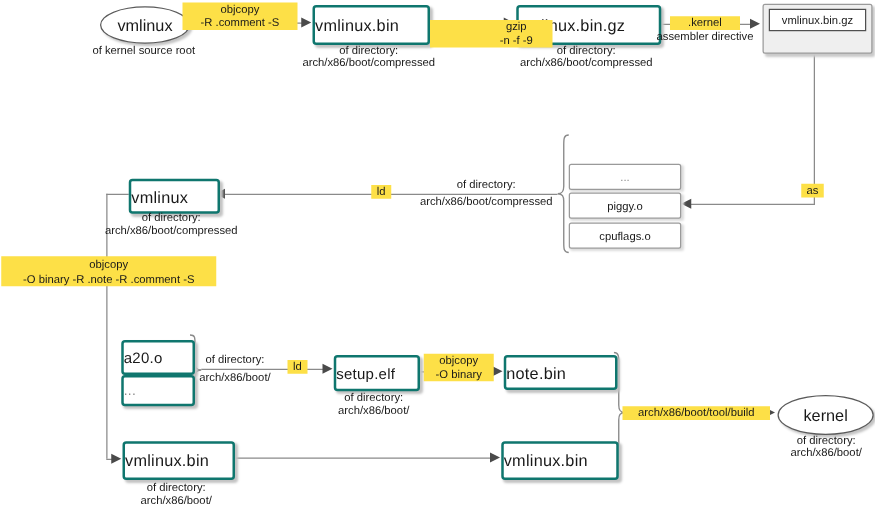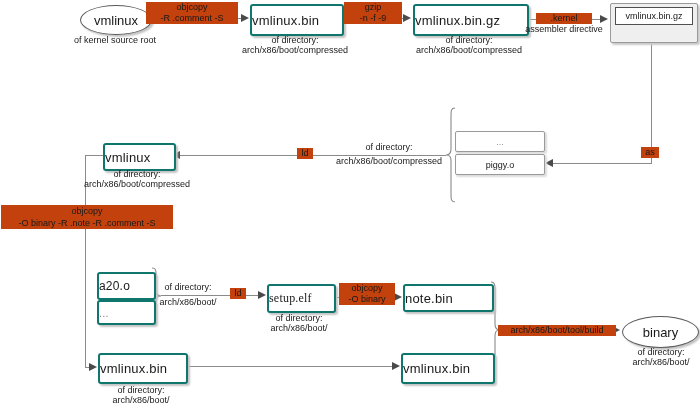--- a/index.html
+++ b/index.html
@@ -28,21 +28,21 @@
     box-shadow:2px 2px 2px #c9c9c9;z-index:2;text-align:center;
   }
   .compound .inner{
     margin:3px 4px 0 4px;height:16px;background:#fff;border:1px solid #4f4f4f;
     display:flex;align-items:center;justify-content:center;font-size:9px;
   }
   .compound .sub{font-size:11px;color:#6e6e6e;line-height:16px;}
   .muted{color:#8c8c8c;}
   
   .caption{position:absolute;font-size:9px;line-height:10px;text-align:center;z-index:2;}
-  .elbl{position:absolute;font-size:9px;line-height:11px;text-align:center;background:#c2410c;z-index:3;}
+  .elbl{position:absolute;font-size:9px;line-height:11px;text-align:center;background:#fde047;z-index:3;}
   .nobg{background:transparent;}
   
   .hline{position:absolute;height:1px;background:#8a8a8a;z-index:1;}
   .vline{position:absolute;width:1px;background:#8a8a8a;z-index:1;}
   .arr-r{position:absolute;width:0;height:0;border-top:4px solid transparent;border-bottom:4px solid transparent;border-left:8px solid #4a4a4a;z-index:2;}
   .arr-l{position:absolute;width:0;height:0;border-top:4px solid transparent;border-bottom:4px solid transparent;border-right:8px solid #4a4a4a;z-index:2;}
   .brace{position:absolute;z-index:1;}
   .brace path{stroke:#8a8a8a;fill:none;stroke-width:1.1;}
 </style>
 </head>
@@ -65,21 +65,21 @@
   <div class="box" style="left:250px;top:4px;width:90px;height:28px;">
     <span>vmlinux.bin</span>
   </div>
   <div class="caption" style="left:240px;top:35px;width:110px;">
     <div>of directory:</div>
     <div>arch/x86/boot/compressed</div>
   </div>
 
   <div class="hline" style="left:340px;top:18px;width:65px;"></div>
   <div class="arr-r" style="left:403px;top:14px;"></div>
-  <div class="elbl" style="left:344px;top:2px;width:58px;">
+  <div class="elbl" style="left:344px;top:16px;width:58px;padding-left:40px;">
     <div>gzip</div>
     <div>-n -f -9</div>
   </div>
 
   <div class="box" style="left:413px;top:4px;width:112px;height:28px;">
     <span>vmlinux.bin.gz</span>
   </div>
   <div class="caption" style="left:414px;top:35px;width:110px;">
     <div>of directory:</div>
     <div>arch/x86/boot/compressed</div>
@@ -100,20 +100,23 @@
   <div class="elbl" style="left:641px;top:147px;width:18px;">as</div>
 
   <svg class="brace" style="left:446px;top:107px;" width="10" height="96" viewBox="0 0 10 96">
     <path d="M9,1 C5,1 5,4 5,9 L5,42 C5,46 4,48 0,48 C4,48 5,50 5,54 L5,87 C5,92 5,95 9,95"></path>
   </svg>
   <div class="minibox muted" style="left:455px;top:131px;width:88px;height:19px;">
     <span>...</span>
   </div>
   <div class="minibox" style="left:455px;top:154px;width:88px;height:19px;">
     <span>piggy.o</span>
+  </div>
+  <div class="minibox" style="left:455px;top:178px;width:88px;height:19px;">
+    <span>cpuflags.o</span>
   </div>
 
   <div class="hline" style="left:177px;top:155px;width:269px;"></div>
   <div class="arr-l" style="left:172px;top:151px;"></div>
   <div class="elbl" style="left:297px;top:148px;width:16px;">ld</div>
   <div class="elbl nobg" style="left:344px;top:142px;width:90px;">of directory:</div>
   <div class="elbl nobg" style="left:332px;top:156px;width:114px;">arch/x86/boot/compressed</div>
 
   <div class="box" style="left:103px;top:143px;width:69px;height:24px;">
     <span>vmlinux</span>
@@ -141,21 +144,21 @@
   <svg class="brace" style="left:152px;top:267px;" width="10" height="58" viewBox="0 0 10 58">
     <path d="M0,1 C4,1 4,3 4,8 L4,23 C4,27 5,29 9,29 C5,29 4,31 4,35 L4,50 C4,55 4,57 0,57"></path>
   </svg>
 
   <div class="hline" style="left:161px;top:295px;width:98px;"></div>
   <div class="arr-r" style="left:258px;top:291px;"></div>
   <div class="elbl" style="left:230px;top:288px;width:16px;">ld</div>
   <div class="elbl nobg" style="left:157px;top:282px;width:62px;">of directory:</div>
   <div class="elbl nobg" style="left:152px;top:297px;width:72px;">arch/x86/boot/</div>
 
-  <div class="box" style="left:267px;top:284px;width:65px;height:25px;font-size:12px;font-family:Liberation Serif, serif;">
+  <div class="box" style="left:267px;top:284px;width:65px;height:25px;font-size:12px;">
     <span>setup.elf</span>
   </div>
   <div class="caption" style="left:266px;top:313px;width:66px;">
     <div>of directory:</div>
     <div>arch/x86/boot/</div>
   </div>
 
   <div class="hline" style="left:332px;top:297px;width:62px;"></div>
   <div class="arr-r" style="left:394px;top:293px;"></div>
   <div class="elbl" style="left:339px;top:283px;width:56px;">
@@ -183,20 +186,20 @@
   </div>
 
   <svg class="brace" style="left:491px;top:281px;" width="10" height="98" viewBox="0 0 10 98">
     <path d="M0,1 C4,1 4,4 4,9 L4,43 C4,47 5,49 9,49 C5,49 4,51 4,55 L4,89 C4,94 4,97 0,97"></path>
   </svg>
   <div class="hline" style="left:500px;top:330px;width:113px;"></div>
   <div class="arr-r" style="left:612px;top:326px;"></div>
   <div class="elbl" style="left:498px;top:325px;width:118px;">arch/x86/boot/tool/build</div>
 
   <div class="ellipse" style="left:622px;top:316px;width:75px;height:30px;">
-    <span>binary</span>
+    <span>kernel</span>
   </div>
   <div class="caption" style="left:627px;top:347px;width:68px;">
     <div>of directory:</div>
     <div>arch/x86/boot/</div>
   </div>
 
 </div>
 
 </body></html>

